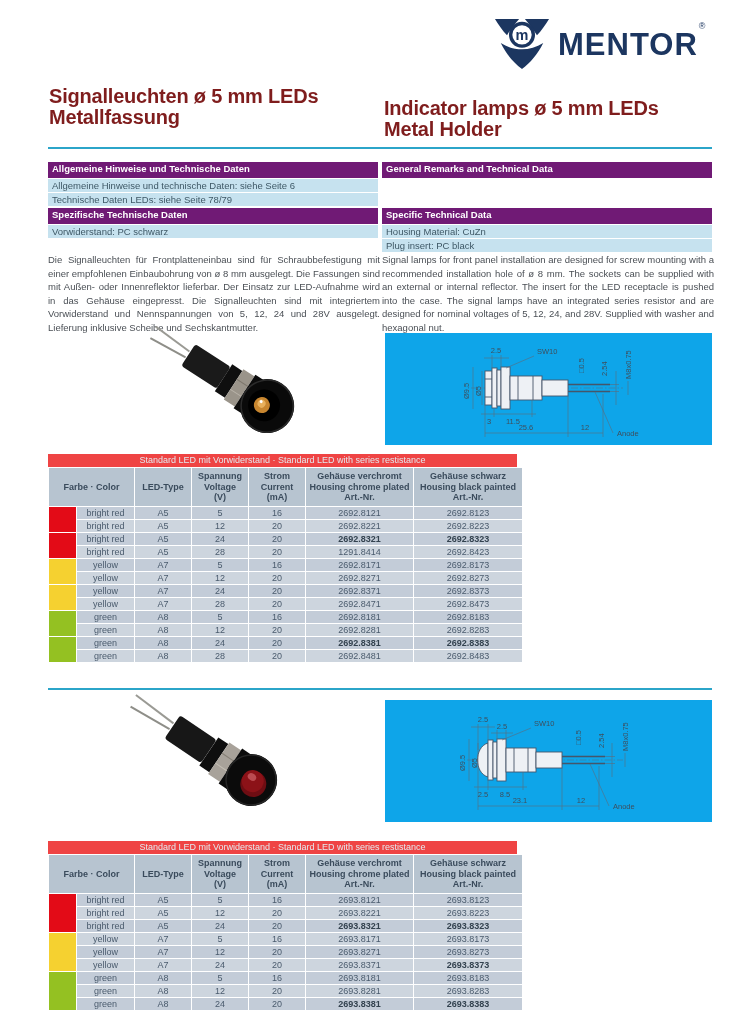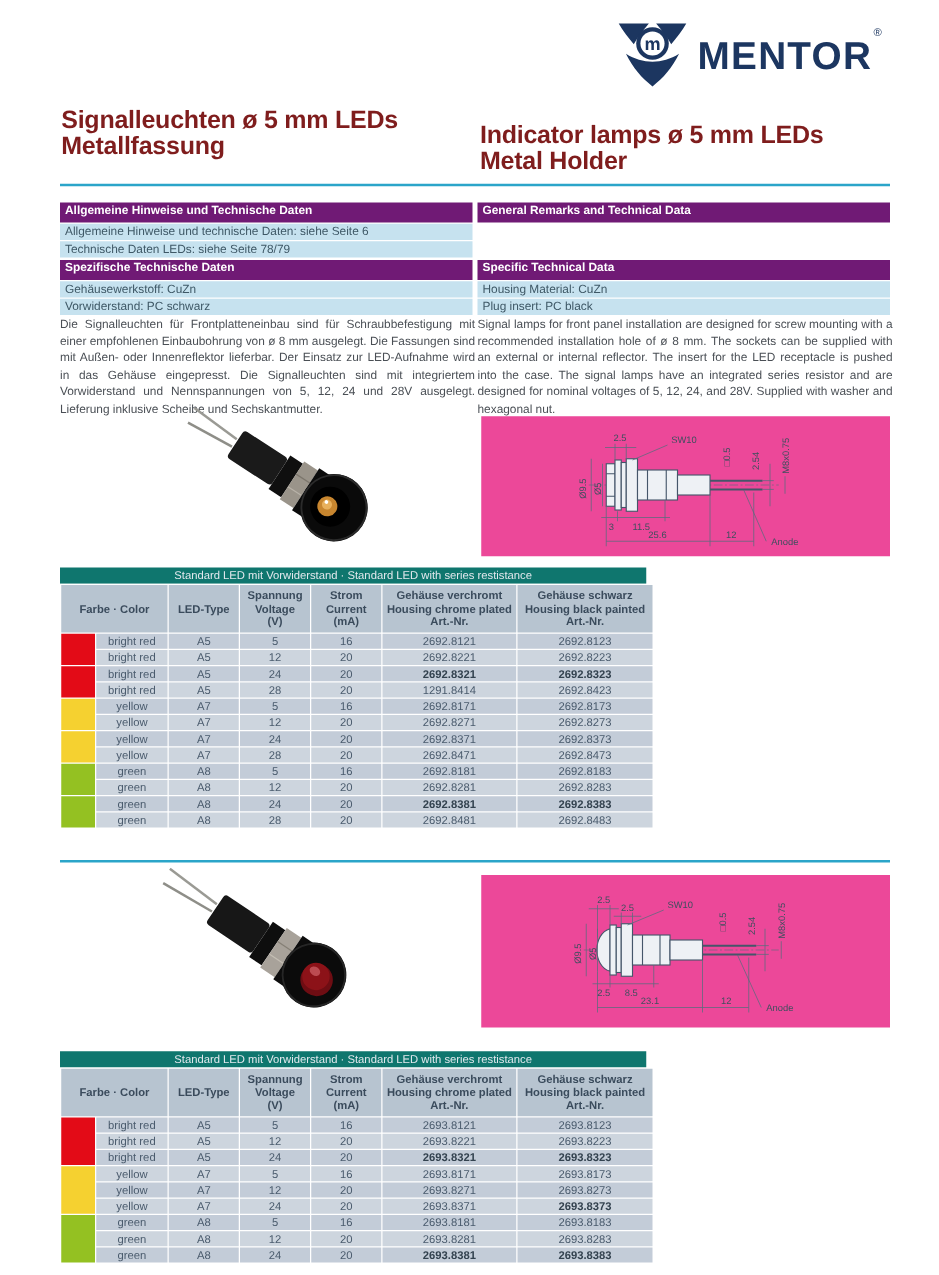--- a/index.html
+++ b/index.html
@@ -29,32 +29,32 @@
   .info-row{background:#c6e2ef;color:#3e5866;font-size:9.5px;height:13px;line-height:13px;
             padding-left:4px;margin-bottom:1px;}
 
   
   .para{width:332px;font-size:9.5px;line-height:13.5px;color:#4a4f55;text-align:justify;top:253px;}
   .para-de{left:48px;} .para-en{left:382px;}
 
   
   .photo1{left:138px;top:326px;width:190px;height:118px;}
   .photo2{left:116px;top:694px;width:205px;height:135px;}
-  .panel{background:#ec4899;}
+  .panel{background:#0ea5e9;}
   .panel1{left:385px;top:333px;width:327px;height:112px;}
   .panel2{left:385px;top:700px;width:327px;height:122px;}
   .dwg-line{stroke:#45566a;stroke-width:0.9;fill:none;}
   .dwg-fill{stroke:#45566a;stroke-width:0.9;fill:#eef1f5;}
   .dim{stroke:#5a6b7d;stroke-width:0.6;fill:none;}
   .dwg-txt{font-family:"Liberation Sans",sans-serif;font-size:7.5px;fill:#3e4f5e;}
 
   
   .table-block{width:469px;left:48px;}
   .tb1{top:454px;} .tb2{top:841px;}
-  .tbl-title{background:#0f766e;color:#e3e9ee;font-size:9px;height:13px;line-height:13px;
+  .tbl-title{background:#ef4444;color:#e3e9ee;font-size:9px;height:13px;line-height:13px;
              text-align:center;margin-bottom:0;}
   table.tbl{border-collapse:separate;border-spacing:1px;table-layout:fixed;width:469px;
             background:#ffffff;font-size:9px;color:#4a5b6d;}
   table.tbl th{background:#b7c4d0;color:#3a4b5c;font-weight:bold;font-size:9px;line-height:10.5px;
                text-align:center;vertical-align:middle;padding:3px 0;}
   table.tbl td{text-align:center;height:12px;line-height:12px;padding:0;overflow:hidden;}
   tr.ra td{background:#c3ccd8;} tr.rb td{background:#cdd5de;}
   td.boldart{font-weight:bold;color:#33424f;}
 </style>
 </head>
@@ -89,21 +89,20 @@
   <div class="info-header">Allgemeine Hinweise und Technische Daten</div>
   <div class="info-row">Allgemeine Hinweise und technische Daten: siehe Seite 6</div>
   <div class="info-row">Technische Daten LEDs: siehe Seite 78/79</div>
 </div>
 <div class="abs info-col ic-right info-sec1">
   <div class="info-header">General Remarks and Technical Data</div>
 </div>
 
 <div class="abs info-col ic-left info-sec2">
   <div class="info-header">Spezifische Technische Daten</div>
-  <div class="info-row">Gehäusewerkstoff: CuZn</div>
   <div class="info-row">Vorwiderstand: PC schwarz</div>
 </div>
 <div class="abs info-col ic-right info-sec2">
   <div class="info-header">Specific Technical Data</div>
   <div class="info-row">Housing Material: CuZn</div>
   <div class="info-row">Plug insert: PC black</div>
 </div>
 
 <div class="abs para para-de">Die Signalleuchten für Frontplatteneinbau sind für Schraubbefestigung mit einer empfohlenen Einbaubohrung von ø 8 mm ausgelegt. Die Fassungen sind mit Außen- oder Innenreflektor lieferbar. Der Einsatz zur LED-Aufnahme wird in das Gehäuse eingepresst. Die Signalleuchten sind mit integriertem Vorwiderstand und Nennspannungen von 5, 12, 24 und 28V ausgelegt. Lieferung inklusive Scheibe und Sechskantmutter.</div>
 <div class="abs para para-en">Signal lamps for front panel installation are designed for screw mounting with a recommended installation hole of ø 8 mm. The sockets can be supplied with an external or internal reflector. The insert for the LED receptacle is pushed into the case. The signal lamps have an integrated series resistor and are designed for nominal voltages of 5, 12, 24, and 28V. Supplied with washer and hexagonal nut.</div>

